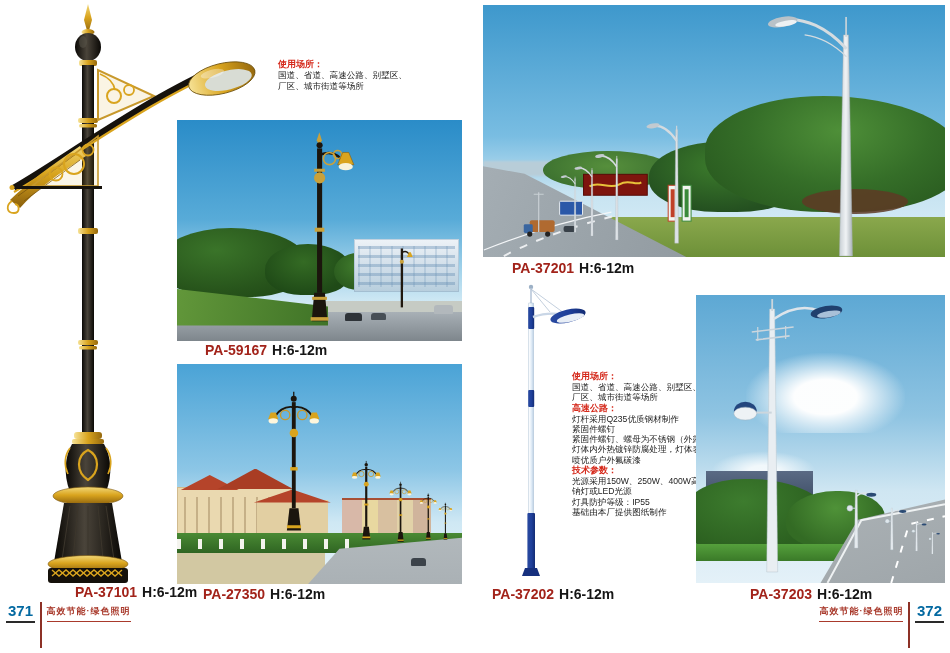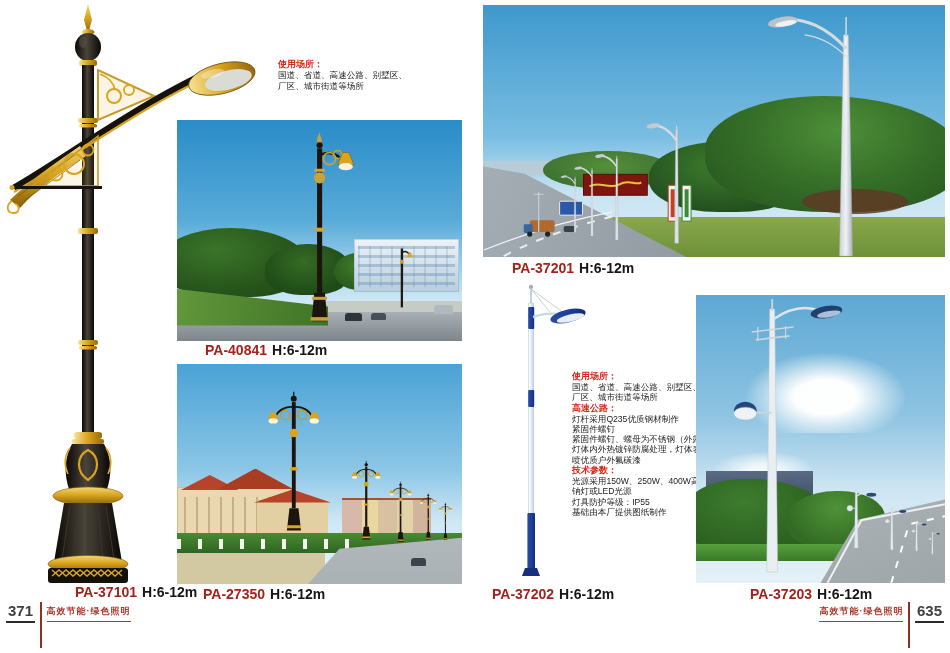--- a/index.html
+++ b/index.html
@@ -12,21 +12,21 @@
   .prod-label{position:absolute;font-size:14px;font-weight:bold;white-space:nowrap;letter-spacing:0;margin-left:28px;}
   .prod-label .code{color:#a2231a;}
   .prod-label .hval{color:#161616;margin-left:5px;}
   
   .note{position:absolute;white-space:nowrap;}
   .note .nt{color:#d5281a;font-weight:bold;font-size:9px;line-height:11px;}
   .note .nl{color:#1c1c1c;font-weight:500;font-size:8.6px;line-height:10.6px;}
   .spec .nl{line-height:10.3px;}
   
   .footer{position:absolute;display:flex;align-items:flex-start;}
-  .footer .pagenum{font-size:15px;font-weight:bold;color:#404040;border-bottom:2px solid #2a2a2a;padding:0 2px 2px 2px;}
+  .footer .pagenum{font-size:15px;font-weight:bold;color:#0369a1;border-bottom:2px solid #2a2a2a;padding:0 2px 2px 2px;}
   .footer .vr{width:1.5px;height:46px;background:#8d3126;margin:0 5px;}
   .footer .slogan{font-size:9px;font-weight:bold;color:#a93a2c;border-bottom:1.2px solid #a93a2c;
                   padding-bottom:3px;margin-top:3px;letter-spacing:1px;white-space:nowrap;}
   
   .p102-sky{inset:0;background:linear-gradient(180deg,#2a8cc8 0%,#58abd8 45%,#a9d6ec 70%,#d5ebf5 84%,#e8f3f8 100%);}
   .p102-tree1{left:-6%;top:49%;width:52%;height:31%;border-radius:48% 52% 40% 42%;
       background:radial-gradient(ellipse at 38% 32%,#3a7429 0%,#27541b 62%,#1d4414 100%);}
   .p102-tree2{left:31%;top:56%;width:30%;height:23%;border-radius:50% 50% 42% 42%;
       background:radial-gradient(ellipse at 45% 35%,#346b24 0%,#1f4a17 70%);}
   .p102-tree3{left:55%;top:60%;width:17%;height:17%;border-radius:50%;
@@ -204,21 +204,21 @@
       <rect x="41.5" y="190" width="17.5" height="3.5" fill="#caa13a"></rect>
     </svg>
     <svg class="abs" style="left:74%;top:52%;width:10%;height:38%;" viewBox="0 0 30 80">
       <rect x="13.4" y="10" width="2.4" height="62" fill="#20180f"></rect>
       <path d="M15,14 C19,12 22,14 23,18" stroke="#20180f" stroke-width="1.4" fill="none"></path>
       <path d="M20,19 L26,19 L24,14 L22,14 Z" fill="#d9a41e"></path>
       <circle cx="14.6" cy="24" r="2.2" fill="#caa13a"></circle>
     </svg>
   </div>
   <div class="prod-label" style="left:177px;top:342px;">
-    <span class="code">PA-40841</span><span class="hval">H:6-12m</span>
+    <span class="code">PA-59167</span><span class="hval">H:6-12m</span>
   </div>
 
   <div class="photo" style="left:177px;top:364px;width:285px;height:220px;">
     <div class="layer p103-sky"></div>
     <div class="layer p103-villa1">
         <div class="win"></div>
       </div>
     <div class="layer p103-roof1"></div>
     <div class="layer p103-roof2"></div>
     <div class="layer p103-villa2"></div>
@@ -419,16 +419,16 @@
   </div>
 
   <div class="footer" style="left:6px;top:602px;">
     <span class="pagenum">371</span>
     <span class="vr"></span>
     <span class="slogan">高效节能·绿色照明</span>
   </div>
   <div class="footer" style="right:6px;top:602px;">
     <span class="slogan">高效节能·绿色照明</span>
     <span class="vr"></span>
-    <span class="pagenum">635</span>
+    <span class="pagenum">372</span>
   </div>
 
 </div>
 
 </body></html>

